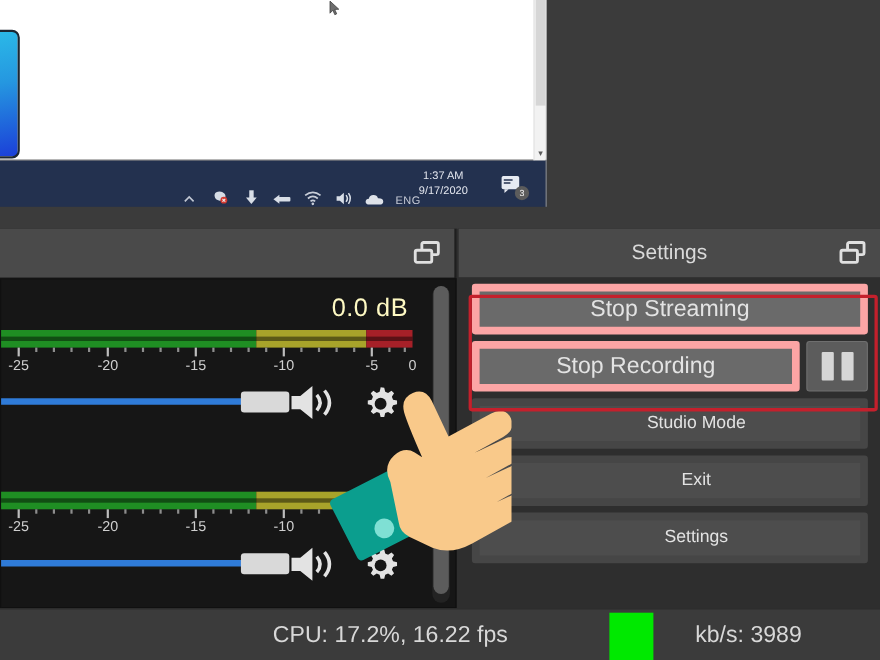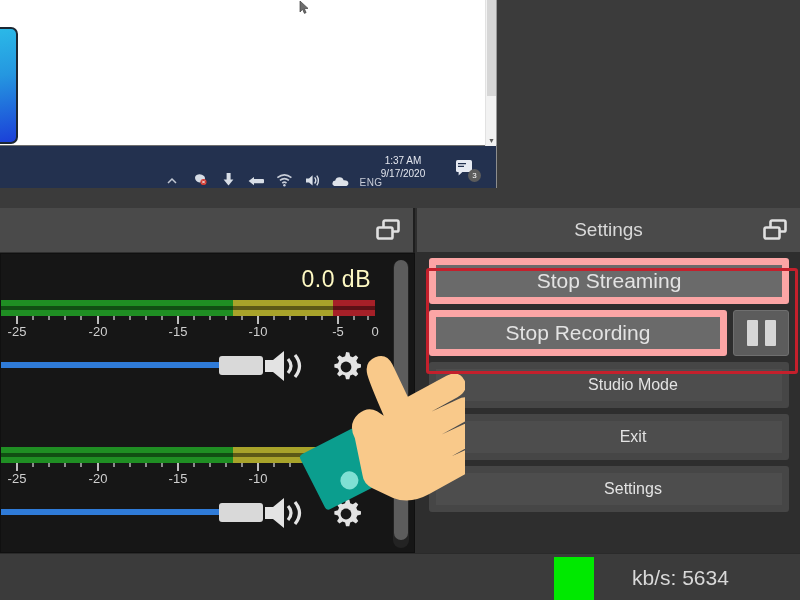--- a/index.html
+++ b/index.html
@@ -358,23 +358,26 @@
         <div class="btn dark">
           <span>Exit</span>
         </div>
         <div class="btn dark">
           <span>Settings</span>
         </div>
       </div>
     </div>
 
     <div class="status">
+      <div class="cell" style="left:248px;">
+        <span>CPU: 17.2%, 16.22 fps</span>
+      </div>
       <div class="greenbox"></div>
       <div class="cell" style="left:632px;">
-        <span>kb/s: 5634</span>
+        <span>kb/s: 3989</span>
       </div>
     </div>
   </div>
 
   <svg class="hand" viewBox="0 0 175 185">
     <g transform="rotate(-27 88 92)">
       <rect x="2" y="86" width="66" height="62" rx="4" fill="#0b9e8e"></rect>
       <circle cx="36" cy="131" r="9" fill="#7fe0d4"></circle>
       <path d="M60 96 q0-16 14-20 q12-3 18 6 l4 7 q2-34 4-44 q3-13 15-12 q12 1 12 14 l-1 36 l44 -1 q14 0 14 12 q0 11 -14 12 l-30 1 l29 1 q13 0 13 11 q0 11 -13 12 l-30 1 l25 1 q12 0 12 10.5 q0 10.5 -12 11.5 l-26 1 l20 1 q11 0 11 10 q0 10 -12 10.5 l-56 2 q-22 .6 -34 -13 l-14 -18 q-6 -8 -3 -16 z" fill="#f9c98a"></path>
     </g>

